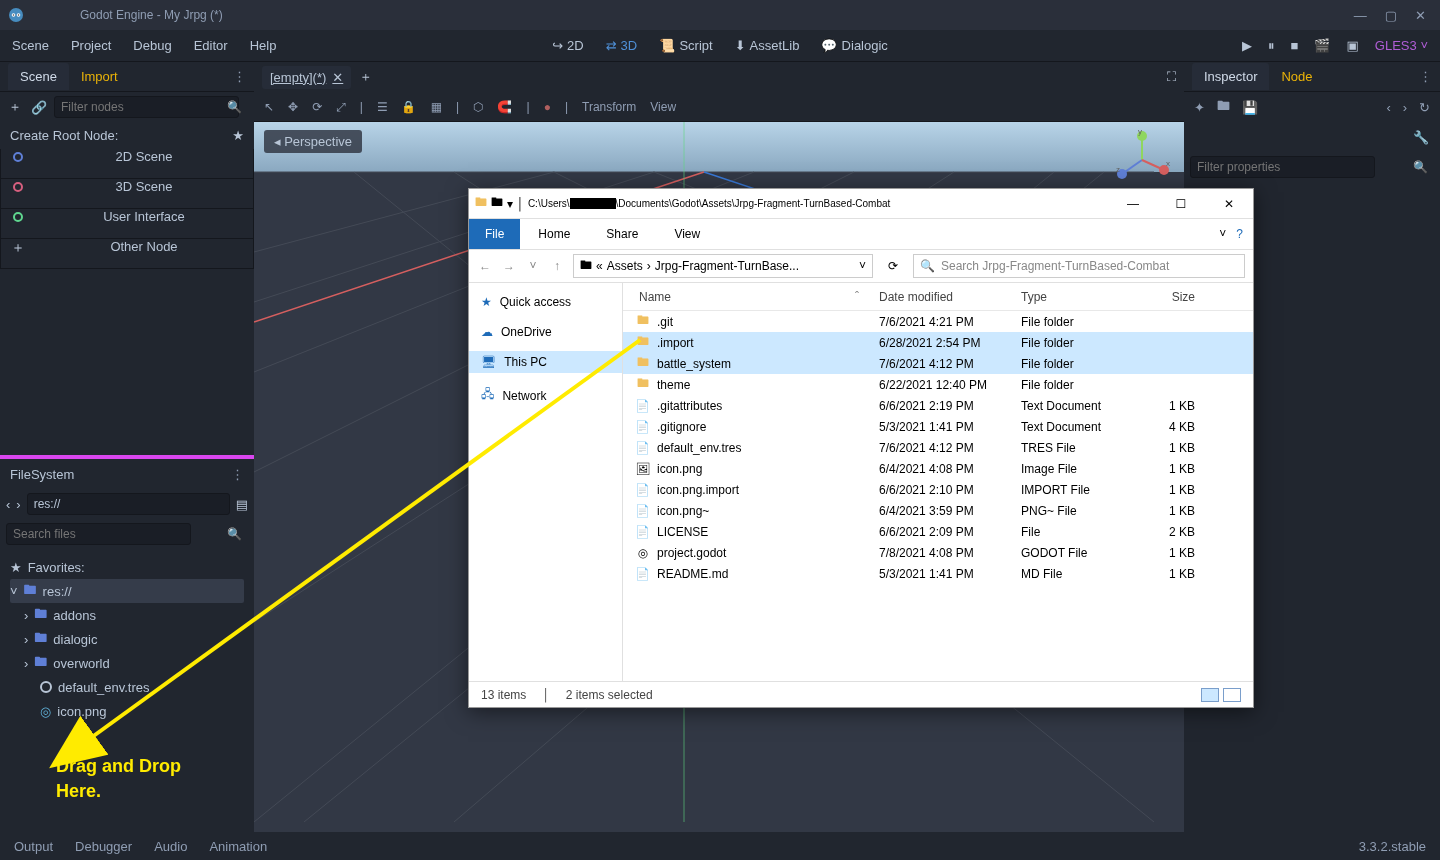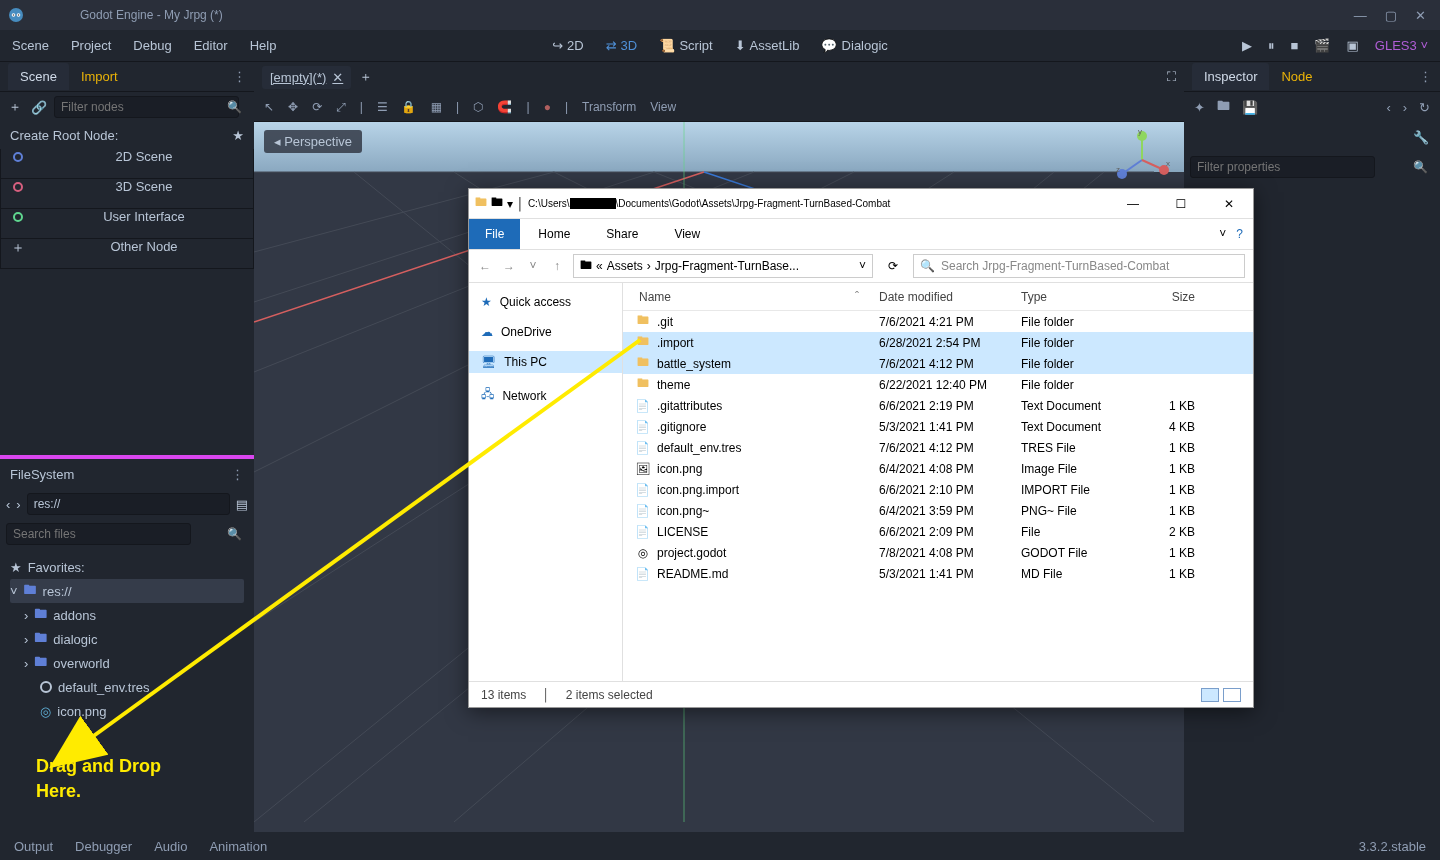--- a/index.html
+++ b/index.html
@@ -109,21 +109,21 @@
 .exp-row .fname-cell { width: 256px; display:flex; align-items:center; }
 .folder-y { color: #f0c060; }
 .file-g { color: #999; }
 .exp-status { height: 26px; border-top: 1px solid #e0e0e0; display: flex; align-items: center; padding: 0 12px; font-size: 12px; color: #444; gap: 16px; }
 .exp-status .view-icons { margin-left:auto; display:flex; gap:4px; }
 .vbox { width:18px; height:14px; border:1px solid #7a9ecb; }
 .vbox.sel { background:#cce8ff; }
 
 
 .arrow-svg { position: absolute; left: 0; top: 0; pointer-events: none; }
-.annotation { position: absolute; left: 36px; top: 754px; color: #ffeb00; font-weight: bold; font-size: 18px; line-height: 1.4; }
+.annotation { position: absolute; left: 56px; top: 754px; color: #ffeb00; font-weight: bold; font-size: 18px; line-height: 1.4; }
 </style>
 </head>
 <body>
 
 <div class="titlebar">
   <svg class="godot-icon" viewBox="0 0 16 16">
       <circle cx="8" cy="8" r="7" fill="#478cbf"></circle>
       <circle cx="5.5" cy="8" r="1.8" fill="#fff"></circle>
       <circle cx="10.5" cy="8" r="1.8" fill="#fff"></circle>
       <circle cx="5.5" cy="8" r="0.8" fill="#414042"></circle>

